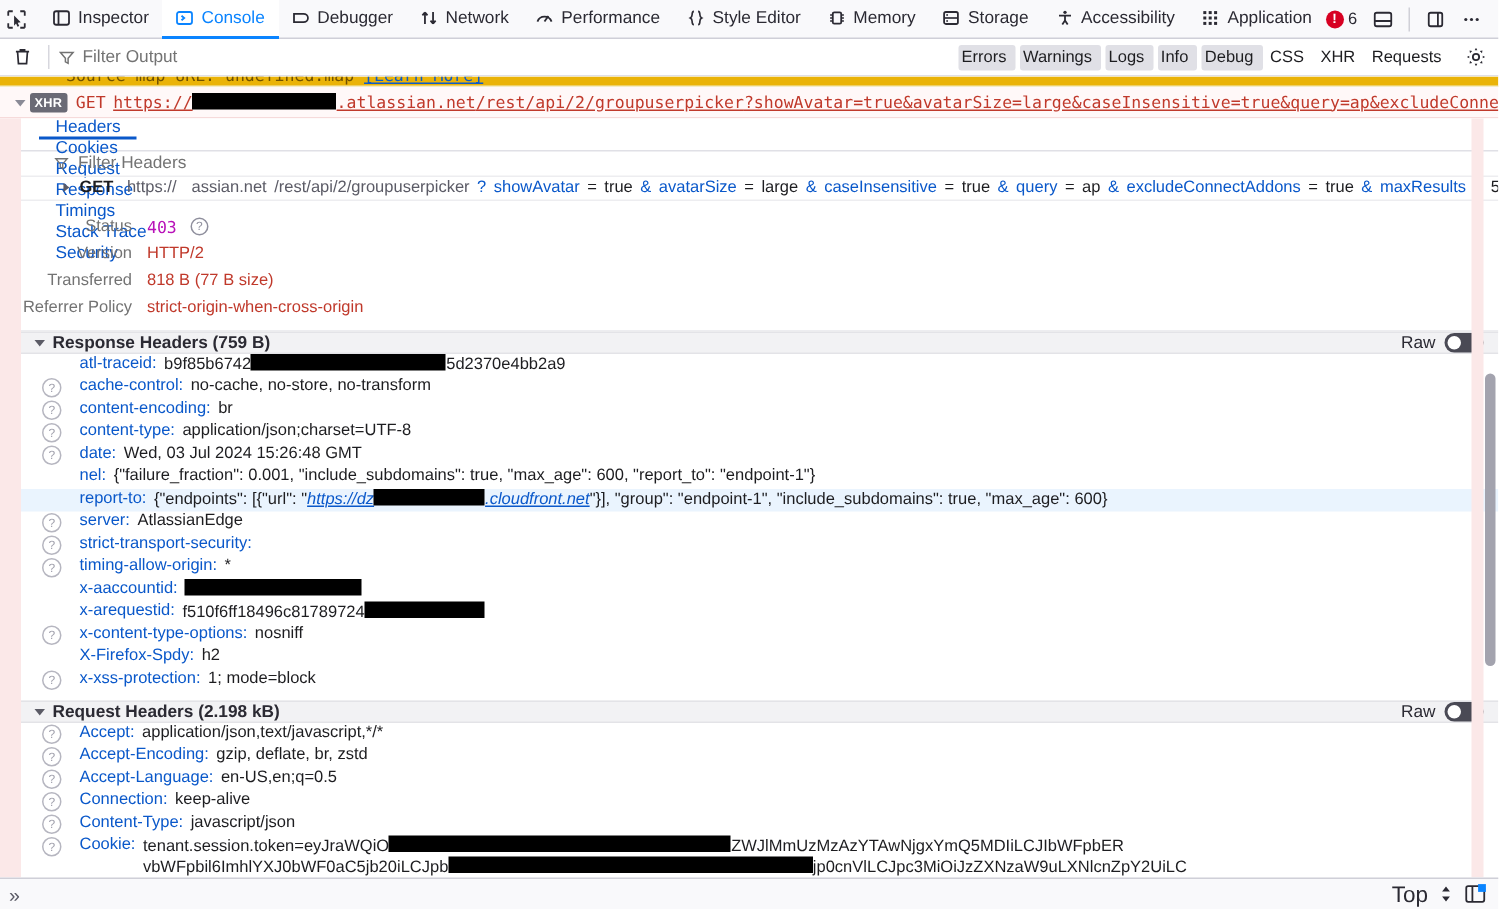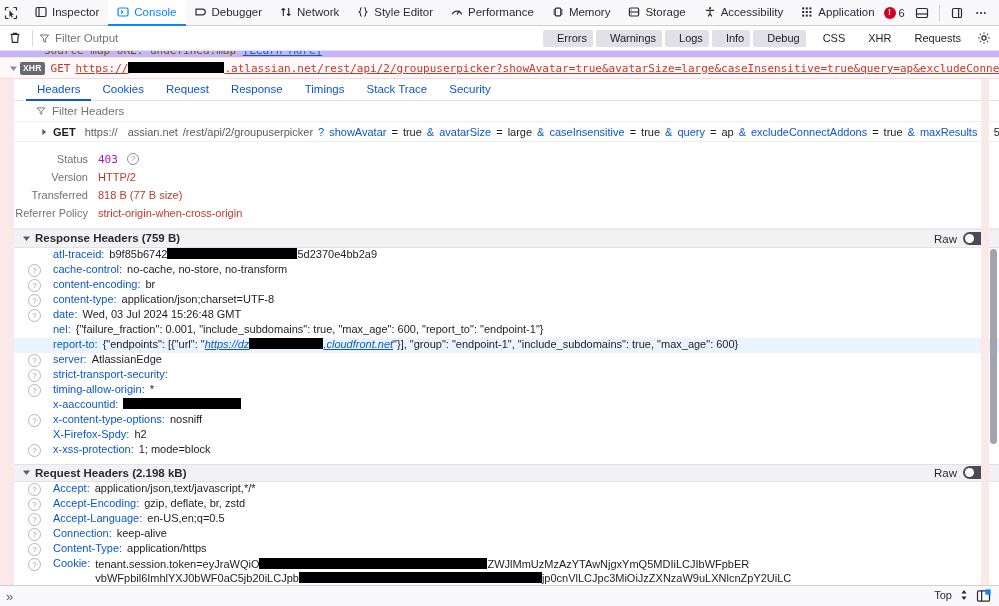--- a/index.html
+++ b/index.html
@@ -70,35 +70,35 @@
   .vsep { width: 1px; height: 16px; background: #d7d7de; margin: 0 4px; }
   .filter-input-wrap {
     display: flex; align-items: center; gap: 5px;
     flex: 1; height: 19px;
   }
   .filter-placeholder { color: #737373; font-size: 11.5px; }
   .filter-pills { display: flex; align-items: center; gap: 3px; }
   .pill {
     background: #e0e0e6; color: #1d1d20;
     border-radius: 2px;
-    padding: 2px 6px 3px 14px;
+    padding: 2px 6px 3px 2px;
     font-size: 11px; white-space: nowrap;
   }
   .pill.plain { background: transparent; }
   .settings-btn { width: 22px; height: 20px; display:flex; align-items:center; justify-content:center; margin-left: 4px;}
 
   
   .console-scroll {
     position: relative;
     height: calc(606px - 26px - 25px - 21px);
     overflow: hidden;
     background: #fff;
   }
   .warn-row {
-    background: #c4b5fd;
+    background: #eab308;
     border-bottom: 1px solid #f3ecc3;
     height: 7px;
     overflow: hidden;
     position: relative;
     font-family: "DejaVu Sans Mono", monospace;
     font-size: 11px;
     color: #715100;
     padding-left: 44px;
     line-height: 14px;
   }
@@ -147,20 +147,21 @@
   }
   .err-gutter { width: 14px; flex: 0 0 14px; background: #fbe8e8; }
   .detail-body { flex: 1; display: flex; flex-direction: column; min-width: 0; position: relative; }
 
   .detail-tabs {
     display: flex; align-items: flex-start;
     height: 22px;
     border-bottom: 1px solid #e0e0e6;
     background: #fff;
     padding-left: 12px;
+    flex-direction: column;
   }
   .dtab {
     padding: 0 11px; height: 22px;
     display: flex; align-items: center;
     color: #0a58ca; font-size: 11.5px;
     border-bottom: 2px solid transparent;
     white-space: nowrap;
   }
   .dtab.selected { border-bottom-color: #0a58ca; }
 
@@ -247,22 +248,22 @@
   .statusbar {
     height: 21px;
     background: #f9f9fb;
     border-top: 1px solid #cfcfd8;
     display: flex; align-items: center;
     padding: 0 6px;
     position: relative;
   }
   .chev-right { color: #5b5b66; font-size: 13px; line-height: 1; }
   .status-right {
-    margin-left: auto; display: flex; gap: 8px;
-    font-size: 11px; color: #2b2a33; padding-right: 2px;
+    margin-left: auto; display: flex; align-items: center; gap: 8px;
+    font-size: 15px; color: #2b2a33; padding-right: 2px;
   }
 
   
   .vscroll {
     position: absolute; right: 1px; top: 0; width: 9px; height: 100%;
   }
   .vscroll .thumb {
     position: absolute; right: 1px; width: 7px; border-radius: 4px;
     background: #a3a3ae;
   }
@@ -315,33 +316,33 @@
       <span class="tab-ico">
           <svg width="12" height="12" viewBox="0 0 12 12">
             <path d="M3.3 10V2.3M3.3 2.3L1.6 4.2M3.3 2.3L5 4.2M8.7 2v7.7M8.7 9.7L7 7.8M8.7 9.7l1.7-1.9" fill="none" stroke="#2b2a33" stroke-width="1.2"></path>
           </svg>
         </span>
       <span>Network</span>
     </div>
     <div class="tab">
       <span class="tab-ico">
           <svg width="12" height="12" viewBox="0 0 12 12">
-            <path d="M4.6 1.6c-1.2 0-1.2 1.3-1.2 2.3s0 1.5-1.2 2.1c1.2.6 1.2 1.1 1.2 2.1s0 2.3 1.2 2.3M7.4 1.6c1.2 0 1.2 1.3 1.2 2.3s0 1.5 1.2 2.1c-1.2.6-1.2 1.1-1.2 2.1s0 2.3-1.2 2.3" fill="none" stroke="#2b2a33" stroke-width="1.1"></path>
-          </svg>
-        </span>
-      <span>Style Editor</span>
-    </div>
-    <div class="tab">
-      <span class="tab-ico">
-          <svg width="12" height="12" viewBox="0 0 12 12">
             <path d="M1.3 8.4a5 5 0 019.4 0" fill="none" stroke="#2b2a33" stroke-width="1.2"></path>
             <path d="M6 8.4L8.6 4.6" stroke="#2b2a33" stroke-width="1.2"></path>
           </svg>
         </span>
       <span>Performance</span>
+    </div>
+    <div class="tab">
+      <span class="tab-ico">
+          <svg width="12" height="12" viewBox="0 0 12 12">
+            <path d="M4.6 1.6c-1.2 0-1.2 1.3-1.2 2.3s0 1.5-1.2 2.1c1.2.6 1.2 1.1 1.2 2.1s0 2.3 1.2 2.3M7.4 1.6c1.2 0 1.2 1.3 1.2 2.3s0 1.5 1.2 2.1c-1.2.6-1.2 1.1-1.2 2.1s0 2.3-1.2 2.3" fill="none" stroke="#2b2a33" stroke-width="1.1"></path>
+          </svg>
+        </span>
+      <span>Style Editor</span>
     </div>
     <div class="tab">
       <span class="tab-ico">
           <svg width="12" height="12" viewBox="0 0 12 12">
             <rect x="3.2" y="2.2" width="5.6" height="7.6" rx="1" fill="none" stroke="#2b2a33" stroke-width="1.2"></rect>
             <path d="M1.4 4h1.8M1.4 6h1.8M1.4 8h1.8M8.8 4h1.8M8.8 6h1.8M8.8 8h1.8" stroke="#2b2a33" stroke-width="1.1"></path>
           </svg>
         </span>
       <span>Memory</span>
     </div>
@@ -619,20 +620,25 @@
           <span class="qm">?</span>
           <span class="hname">timing-allow-origin:</span>
           <span class="hval">*</span>
         </div>
         <div class="hrow">
           <span class="qm blank">?</span>
           <span class="hname">x-aaccountid:</span>
           <span class="hval"><span class="redact" style="width:118px"></span></span>
         </div>
         <div class="hrow">
+          <span class="qm blank">?</span>
+          <span class="hname">x-arequestid:</span>
+          <span class="hval"><span>f510f6ff18496c81789724</span><span class="redact" style="width:80px"></span></span>
+        </div>
+        <div class="hrow">
           <span class="qm">?</span>
           <span class="hname">x-content-type-options:</span>
           <span class="hval">nosniff</span>
         </div>
         <div class="hrow">
           <span class="qm blank">?</span>
           <span class="hname">X-Firefox-Spdy:</span>
           <span class="hval">h2</span>
         </div>
         <div class="hrow">
@@ -672,21 +678,21 @@
           <span class="hval">en-US,en;q=0.5</span>
         </div>
         <div class="hrow">
           <span class="qm">?</span>
           <span class="hname">Connection:</span>
           <span class="hval">keep-alive</span>
         </div>
         <div class="hrow">
           <span class="qm">?</span>
           <span class="hname">Content-Type:</span>
-          <span class="hval">application/https</span>
+          <span class="hval">javascript/json</span>
         </div>
         <div class="hrow">
           <span class="qm">?</span>
           <span class="hname">Cookie:</span>
           <span class="hval cookie-val">
             <span>tenant.session.token=eyJraWQiO</span><span class="redact" style="width:228px"></span><span>ZWJlMmUzMzAzYTAwNjgxYmQ5MDIiLCJIbWFpbER</span><br>
             <span>vbWFpbil6ImhlYXJ0bWF0aC5jb20iLCJpb</span><span class="redact" style="width:243px"></span><span>jp0cnVlLCJpc3MiOiJzZXNzaW9uLXNlcnZpY2UiLC</span>
           </span>
         </div>
       </div>

